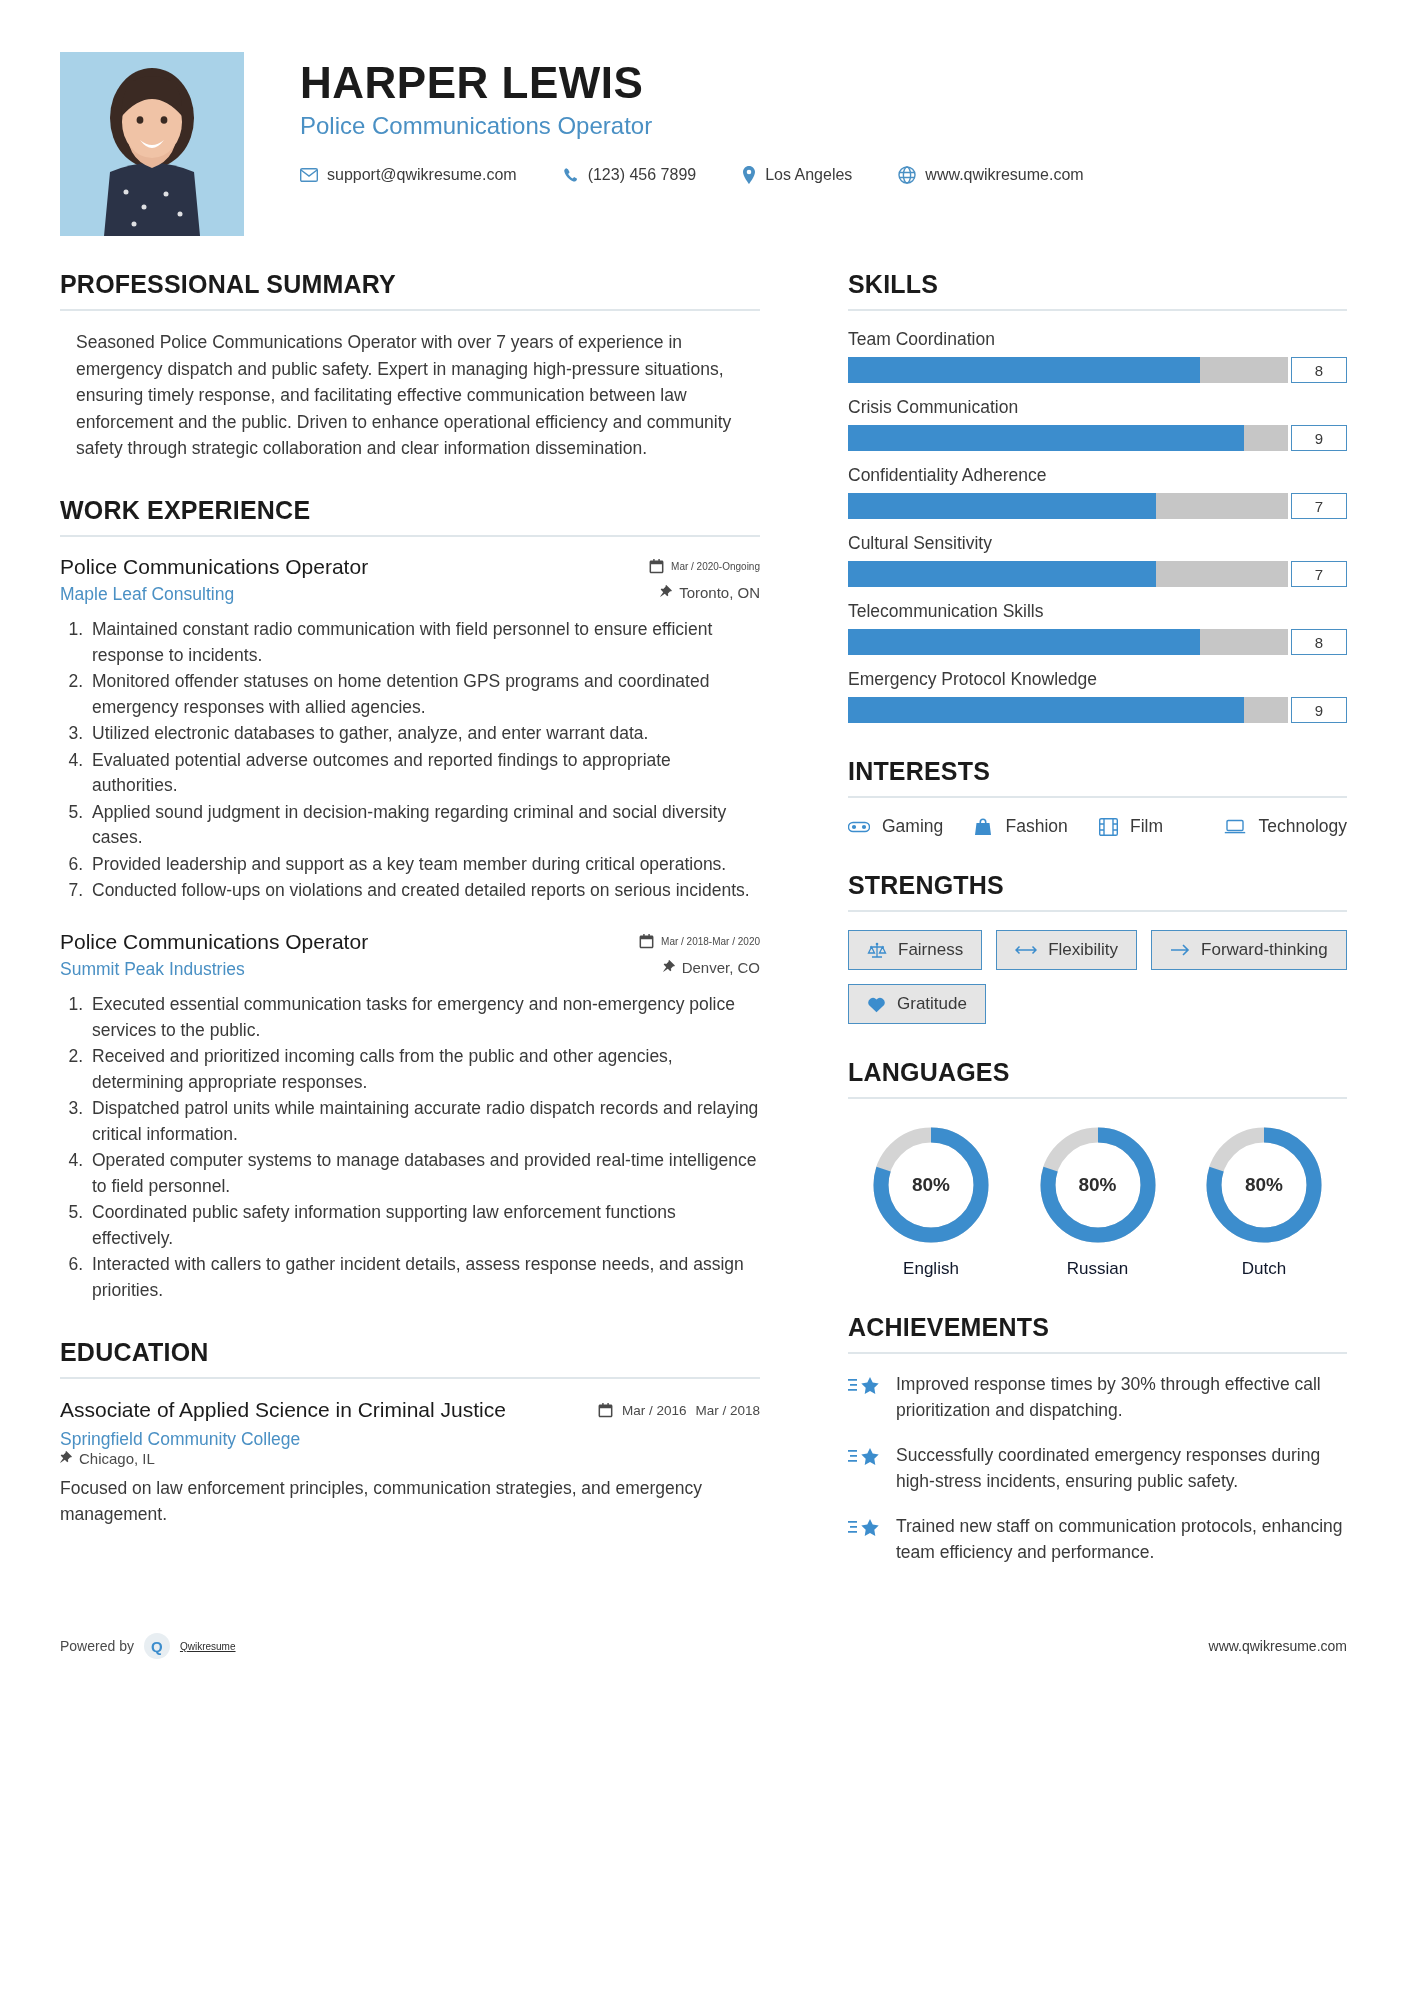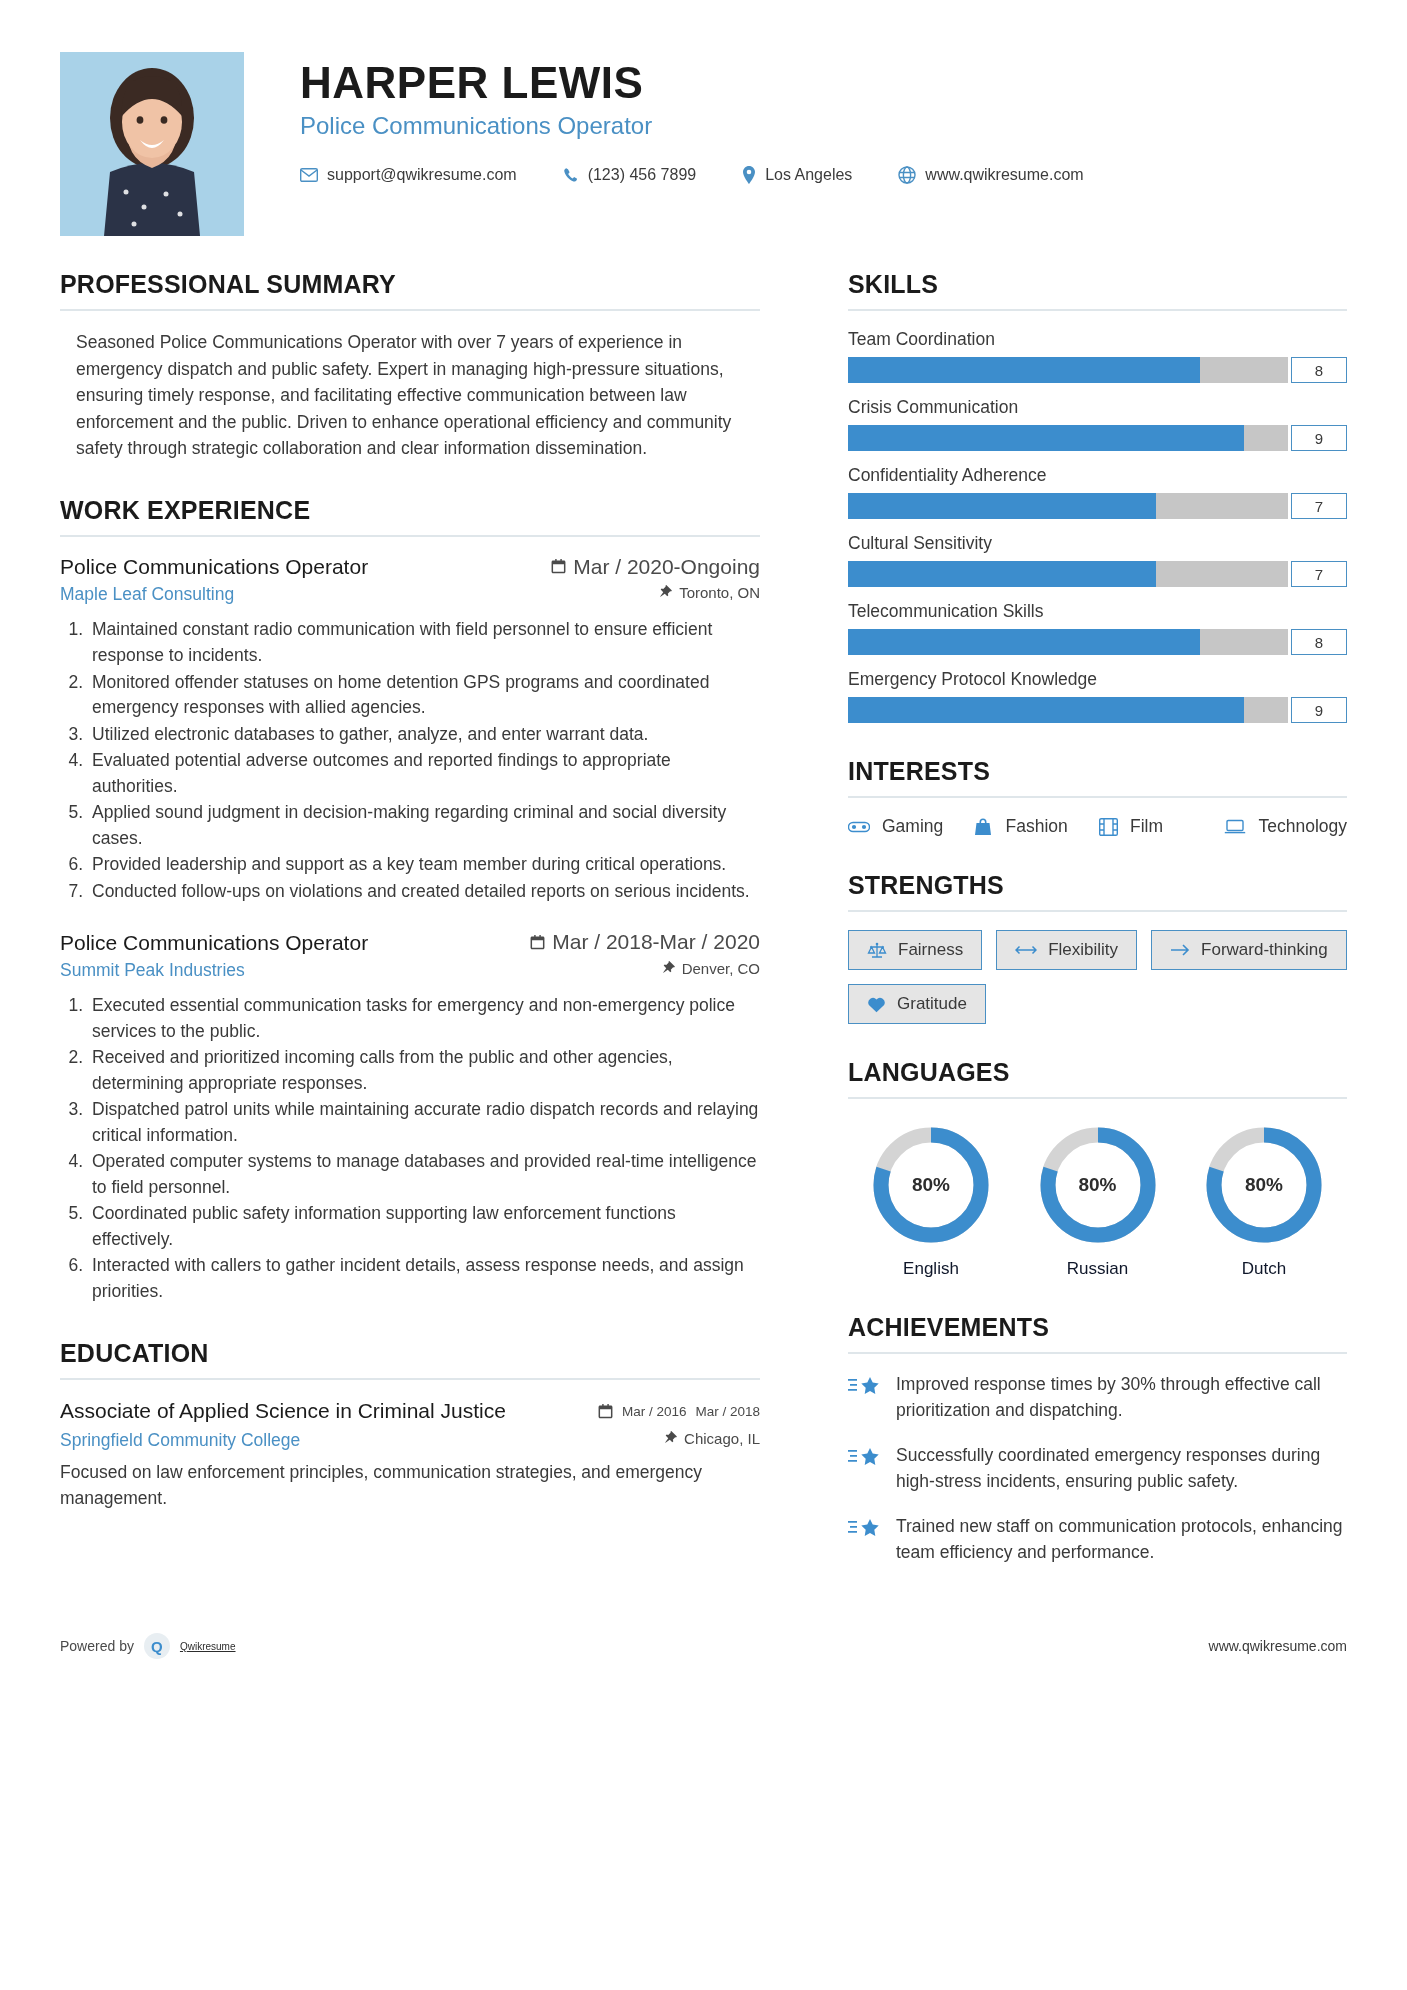--- a/index.html
+++ b/index.html
@@ -117,21 +117,21 @@
     justify-content: space-between;
     align-items: baseline;
   }
   .job-title {
     font-size: 21px;
     color: #1b1b1b;
     margin: 0;
     font-weight: normal;
   }
   .job-date {
-    font-size: 21px;
+    font-size: 10px;
     color: #4a4a4a;
     display: flex;
     align-items: center;
     gap: 7px;
     white-space: nowrap;
   }
   .job-sub {
     display: flex;
     justify-content: space-between;
     align-items: baseline;
@@ -179,20 +179,21 @@
     color: #4a4a4a;
     white-space: nowrap;
     padding-top: 6px;
   }
   .edu-date-box { line-height: 1.15; text-align: center; }
   .edu-sub {
     display: flex;
     justify-content: space-between;
     align-items: baseline;
     margin-top: 6px;
+    flex-direction: column;
   }
   .edu-school { font-size: 17.5px; color: #4a90c4; }
   .edu-desc {
     font-size: 17.5px;
     line-height: 1.5;
     color: #3a3a3a;
     margin-top: 8px;
   }
 
   

